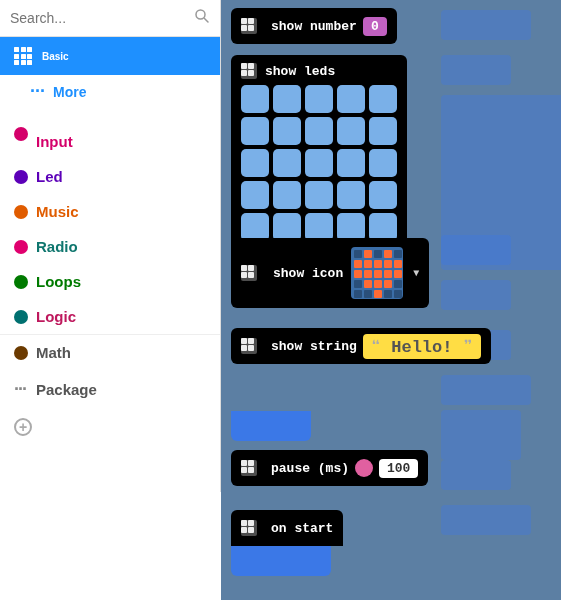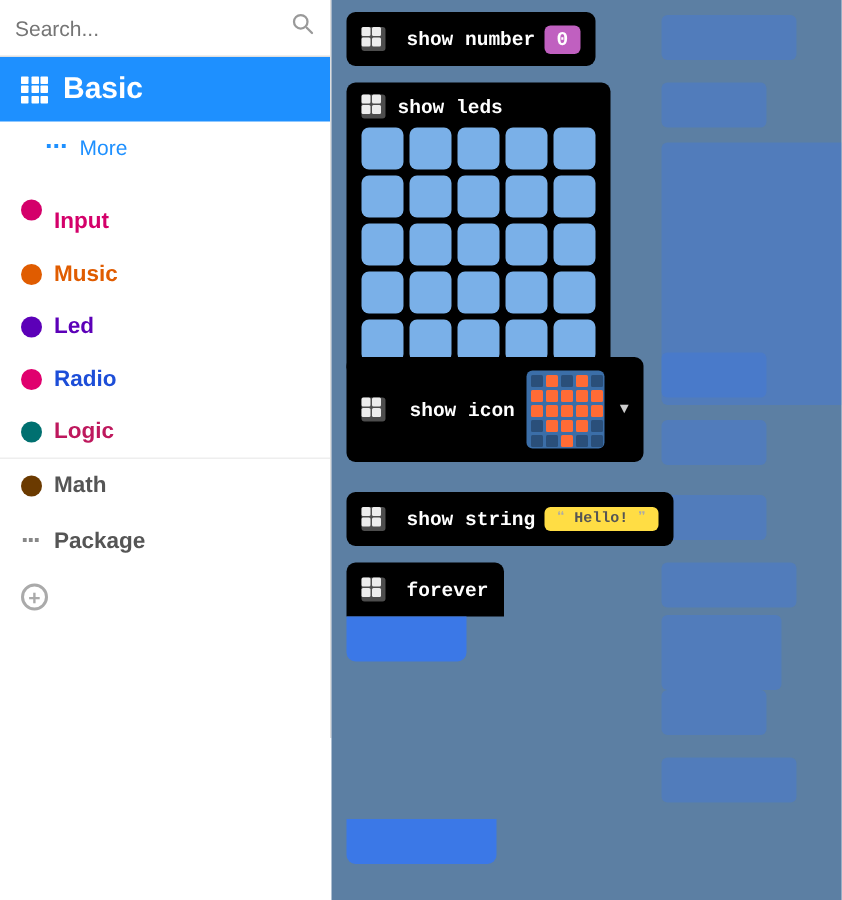--- a/index.html
+++ b/index.html
@@ -56,26 +56,26 @@
       font-size: 15px;
       font-weight: 600;
     }
 
     
     .cat-basic {
       background: #1e90ff;
       color: #fff;
       padding: 10px 14px;
     }
-    .cat-basic .cat-label { color: #fff; font-size: 20px; font-weight: 700; }
+    .cat-basic .cat-label { color: #fff; font-size: 10px; font-weight: 700; }
 
     .cat-more {
       padding: 6px 14px 6px 30px;
     }
-    .cat-more .cat-label { color: #1e90ff; font-size: 14px; font-weight: 400; }
+    .cat-more .cat-label { color: #1e90ff; font-size: 14px; font-weight: 700; }
     .cat-more .dots { color: #1e90ff; margin-right: 8px; font-size: 18px; letter-spacing: -1px; }
 
     .cat-label { font-weight: 600; }
 
     .sidebar-bottom {
       border-top: 1px solid #e0e0e0;
     }
 
     
     #main {
@@ -192,21 +192,21 @@
       height: 36px;
       padding: 0 10px;
       border-radius: 6px;
       gap: 6px;
     }
     .string-badge {
       background: #ffdd44;
       color: #555;
       border-radius: 4px;
       padding: 2px 8px;
-      font-size: 10px;
+      font-size: 17px;
       font-weight: 700;
     }
     .string-quote { color: #aaa; }
 
     
     .blk-forever {
       left: 10px;
       top: 375px;
       height: 36px;
       padding: 0 10px;
@@ -334,34 +334,38 @@
       <span class="dots">···</span>
       <span class="cat-label">More</span>
     </div>
 
     <div class="cat-item">
       <div class="color-dot" style="background:#d4006a;"></div>
       <span class="cat-label" style="color:#d4006a;margin-top:16px;">Input</span>
     </div>
 
     <div class="cat-item">
+      <div class="color-dot" style="background:#5c00b8;"></div>
+      <span class="cat-label" style="color:#5c00b8;">Led</span>
+    </div>
+
+    <div class="cat-item">
       <div class="color-dot" style="background:#e05c00;"></div>
       <span class="cat-label" style="color:#e05c00;">Music</span>
     </div>
 
     <div class="cat-item">
-      <div class="color-dot" style="background:#5c00b8;"></div>
-      <span class="cat-label" style="color:#5c00b8;">Led</span>
-    </div>
-
-    <div class="cat-item">
       <div class="color-dot" style="background:#e0006e;"></div>
-      <span class="cat-label" style="color:#1d4ed8;">Radio</span>
-    </div>
-
+      <span class="cat-label" style="color:#0f766e;">Radio</span>
+    </div>
+
+    <div class="cat-item">
+      <div class="color-dot" style="background:#007a00;"></div>
+      <span class="cat-label" style="color:#007a00;">Loops</span>
+    </div>
 
     <div class="cat-item">
       <div class="color-dot" style="background:#007070;"></div>
       <span class="cat-label" style="color:#be185d;">Logic</span>
     </div>
 
 
     <div class="cat-item sidebar-bottom" style="border-top:1px solid #eee;">
       <div class="color-dot" style="background:#6b3a00;"></div>
       <span class="cat-label" style="color:#555;">Math</span>
@@ -493,27 +497,38 @@
         <span></span>
         <span></span>
         <span></span>
     </div>
     <span>show string</span>
     <span class="string-badge">
       <span class="string-quote">❝ </span><span>Hello!</span><span class="string-quote"> ❞</span>
     </span>
   </div>
 
-  <div class="block block-blue blk-forever">
+  <div class="blk-forever-body"></div>
+
+  <div class="block block-blue blk-pause">
     <div class="block-icon">
       <span></span>
         <span></span>
         <span></span>
         <span></span>
     </div>
-    <span>forever</span>
-  </div>
-  <div class="blk-forever-body"></div>
-
-
+    <span>pause (ms)</span>
+    <div class="pause-badge"></div>
+    <span class="ms-badge">100</span>
+  </div>
+
+  <div class="block block-blue blk-on-start">
+    <div class="block-icon">
+      <span></span>
+        <span></span>
+        <span></span>
+        <span></span>
+    </div>
+    <span>on start</span>
+  </div>
   <div class="blk-on-start-body"></div>
 
 </div>
 
 </body></html>

